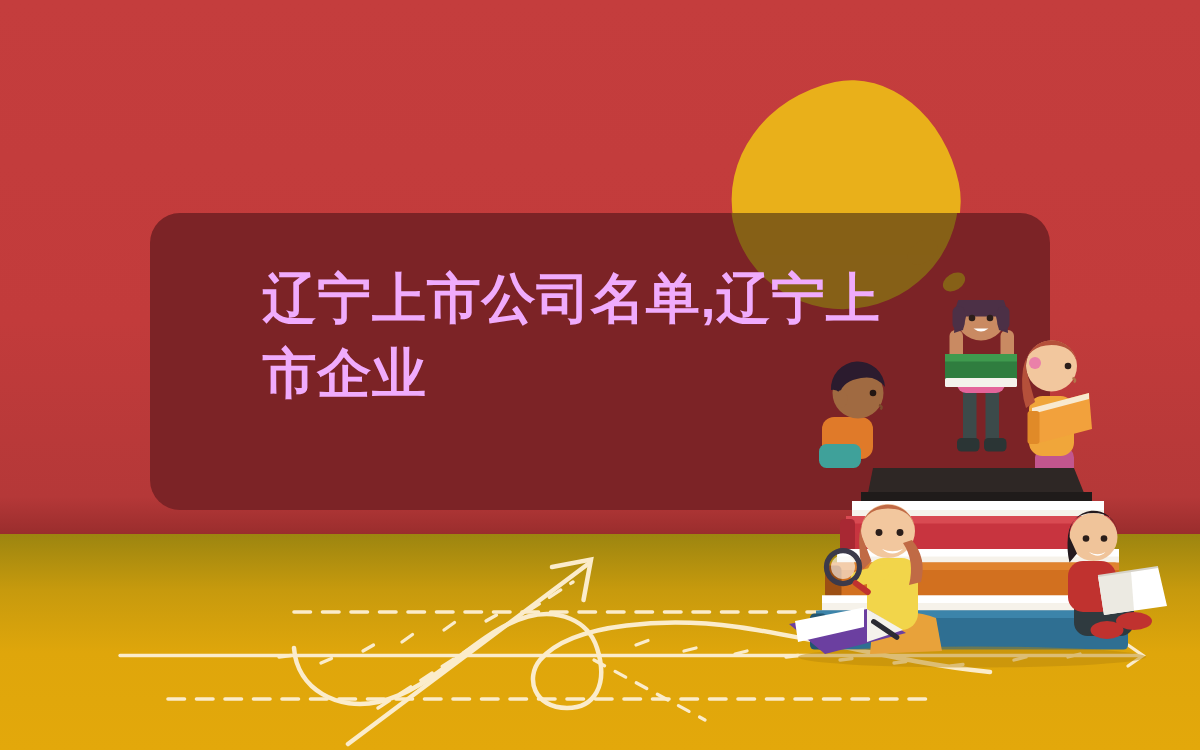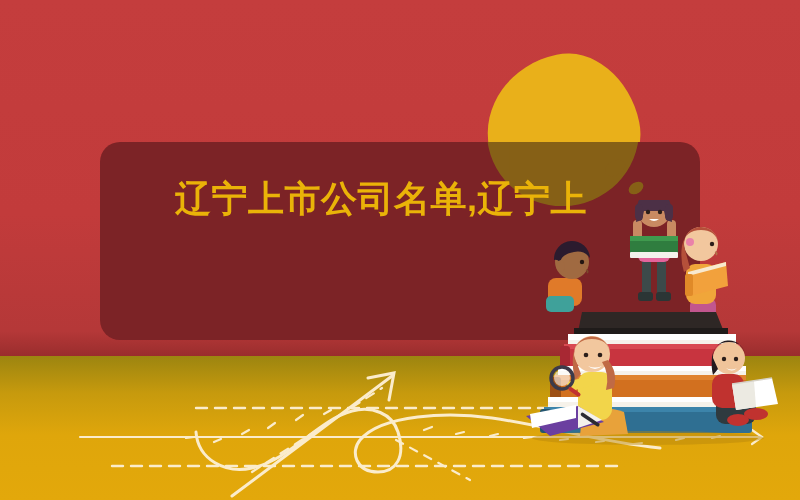--- a/index.html
+++ b/index.html
@@ -65,21 +65,21 @@
     width: 600px; height: 198px;
     background: #7c2326;
     border-radius: 20px;
     overflow: hidden;
   }
   .card-title {
     position: absolute;
     left: 75px;
     top: 32px;
     width: 460px;
-    color: #eab308;
+    color: #f0abfc;
     font-size: 36px;
     font-weight: bold;
     line-height: 50px;
     letter-spacing: 0.5px;
     white-space: pre-wrap;
   }
 
   
   .chart-doodle {
     position: absolute;
@@ -110,21 +110,21 @@
   <div class="bubble bubble-b"></div>
 
   <div class="card">
     <svg width="600" height="198" style="position:absolute;left:0;top:0;">
       <g opacity="0.78">
         <ellipse cx="463" cy="-10" rx="76" ry="74" transform="rotate(-12 463 -10)" fill="#8a7213"></ellipse>
         <ellipse cx="515" cy="26" rx="11" ry="7" transform="rotate(-32 515 26)" fill="#8a7213"></ellipse>
         <ellipse cx="536" cy="46" rx="8" ry="5.5" transform="rotate(-32 536 46)" fill="#8a7213"></ellipse>
       </g>
     </svg>
-    <div class="card-title no-sel"><span>辽宁上市公司名单,辽宁上</span><br></div>
+    <div class="card-title no-sel"><span>辽宁上市公司名单,辽宁上</span><br><span>市企业</span></div>
   </div>
 
   <svg class="chart-doodle" viewBox="0 0 800 144">
     <g stroke="#fbeccb" fill="none" stroke-linecap="round">
 
       <line x1="196" y1="52" x2="700" y2="52" stroke-width="2.4" stroke-dasharray="11 8"></line>
 
       <line x1="112" y1="110" x2="620" y2="110" stroke-width="2.4" stroke-dasharray="11 8"></line>
 
       <line x1="80" y1="81" x2="760" y2="81" stroke-width="2.2"></line>

